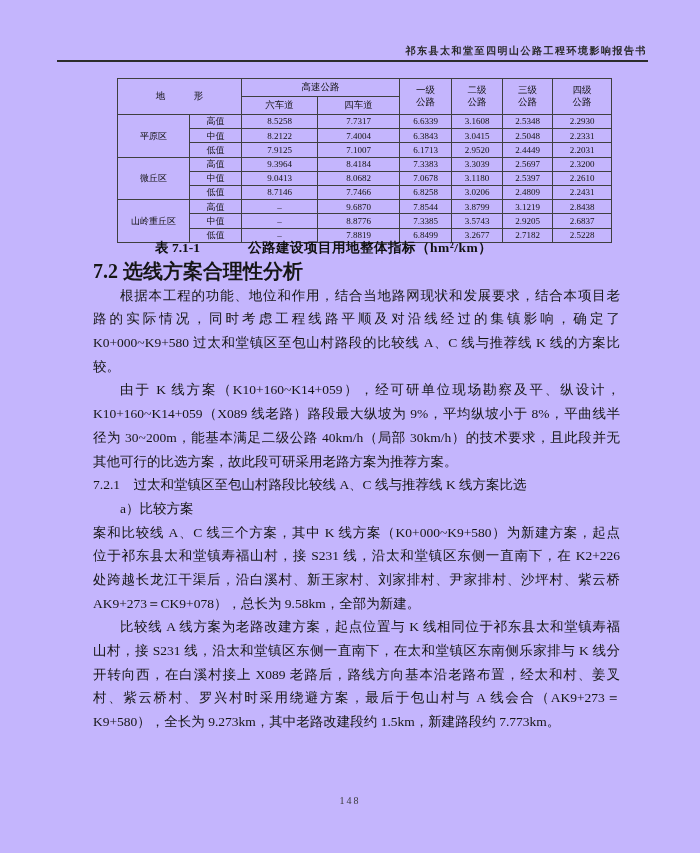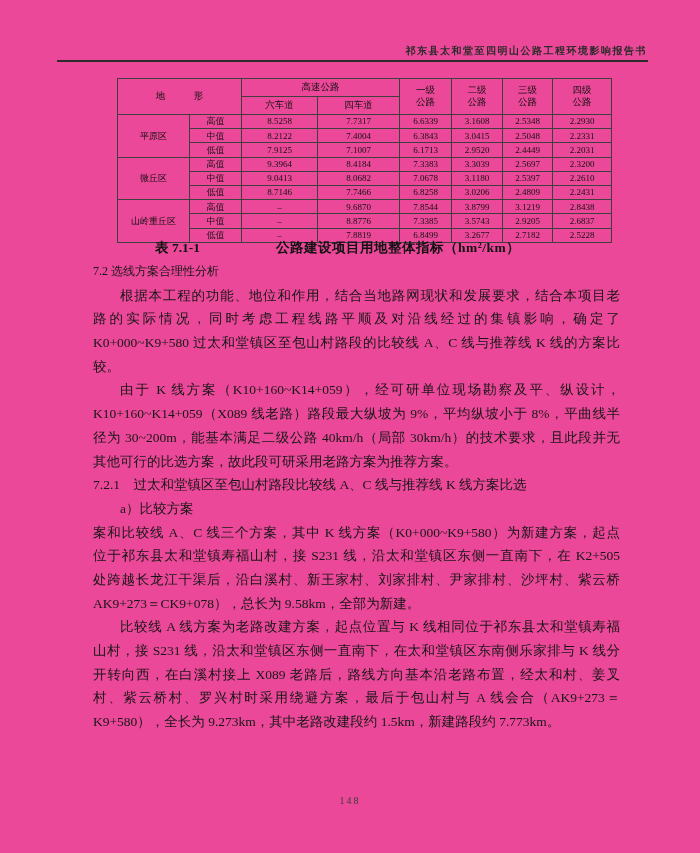--- a/index.html
+++ b/index.html
@@ -3,21 +3,21 @@
 <meta charset="utf-8">
 <style>
   html,body{margin:0;padding:0;}
   body{
     width:700px;height:853px;
     background:#e8e8e8;
     font-family:"Liberation Serif","DejaVu Serif",serif;
   }
   .page{
     position:relative;width:700px;height:853px;
-    background:#ec4899;color:#1a1a1a;overflow:hidden;
+    background:#c4b5fd;color:#1a1a1a;overflow:hidden;
   }
   
   .doc-header{
     position:absolute;top:44px;right:53px;
     font-size:10px;font-weight:600;letter-spacing:1.5px;color:#2b2b2b;
     white-space:nowrap;
   }
   .header-rule{
     position:absolute;top:60px;left:57px;right:52px;height:2px;background:#2c2c2c;
   }
@@ -34,28 +34,28 @@
   table.indicator thead th{height:17px;font-size:9.5px;}
   table.indicator thead th.two-line{white-space:pre-line;line-height:1.25;}
   table.indicator tbody td{height:13.2px;font-size:9px;}
   
   .caption{
     position:absolute;left:117px;top:238px;width:495px;height:20px;
     font-weight:bold;font-size:13.5px;color:#111;display:flex;align-items:center;
     white-space:nowrap;
   }
   .caption .cap-label{margin-left:38px;}
-  .caption .cap-title{margin-left:76px;letter-spacing:0.5px;}
+  .caption .cap-title{margin-left:48px;letter-spacing:0.5px;}
   
   .body-text{
     position:absolute;left:93px;top:260px;width:527px;
     font-size:13.5px;color:#161616;
   }
   .line{height:23.7px;line-height:23.7px;overflow:hidden;white-space:nowrap;}
-  .line.h1{font-weight:normal;font-size:12px;}
+  .line.h1{font-weight:bold;font-size:20px;}
   .line.h2{font-size:13.5px;}
   .line.first{text-indent:2em;text-align:justify;text-align-last:justify;}
   .line.full{text-align:justify;text-align-last:justify;}
   .line.last{text-align:left;}
   .line.first-last{text-indent:2em;text-align:left;}
   
   .page-number{
     position:absolute;top:795px;left:0;width:100%;
     text-align:center;font-size:10px;letter-spacing:2px;color:#3a3a3a;
   }
@@ -196,21 +196,21 @@
       <div class="line full">路的实际情况，同时考虑工程线路平顺及对沿线经过的集镇影响，确定了</div>
       <div class="line full">K0+000~K9+580 过太和堂镇区至包山村路段的比较线 A、C 线与推荐线 K 线的方案比</div>
       <div class="line last">较。</div>
       <div class="line first">由于 K 线方案（K10+160~K14+059），经可研单位现场勘察及平、纵设计，</div>
       <div class="line full">K10+160~K14+059（X089 线老路）路段最大纵坡为 9%，平均纵坡小于 8%，平曲线半</div>
       <div class="line full">径为 30~200m，能基本满足二级公路 40km/h（局部 30km/h）的技术要求，且此段并无</div>
       <div class="line last">其他可行的比选方案，故此段可研采用老路方案为推荐方案。</div>
       <div class="line h2">7.2.1　过太和堂镇区至包山村路段比较线 A、C 线与推荐线 K 线方案比选</div>
       <div class="line first-last">a）比较方案</div>
       <div class="line full">案和比较线 A、C 线三个方案，其中 K 线方案（K0+000~K9+580）为新建方案，起点</div>
-      <div class="line full">位于祁东县太和堂镇寿福山村，接 S231 线，沿太和堂镇区东侧一直南下，在 K2+505</div>
+      <div class="line full">位于祁东县太和堂镇寿福山村，接 S231 线，沿太和堂镇区东侧一直南下，在 K2+226</div>
       <div class="line full">处跨越长龙江干渠后，沿白溪村、新王家村、刘家排村、尹家排村、沙坪村、紫云桥</div>
       <div class="line last">AK9+273＝CK9+078），总长为 9.58km，全部为新建。</div>
       <div class="line first">比较线 A 线方案为老路改建方案，起点位置与 K 线相同位于祁东县太和堂镇寿福</div>
       <div class="line full">山村，接 S231 线，沿太和堂镇区东侧一直南下，在太和堂镇区东南侧乐家排与 K 线分</div>
       <div class="line full">开转向西，在白溪村接上 X089 老路后，路线方向基本沿老路布置，经太和村、姜叉</div>
       <div class="line full">村、紫云桥村、罗兴村时采用绕避方案，最后于包山村与 A 线会合（AK9+273＝</div>
       <div class="line last">K9+580），全长为 9.273km，其中老路改建段约 1.5km，新建路段约 7.773km。</div>
     </div>
 
   <div class="page-number">148</div>

